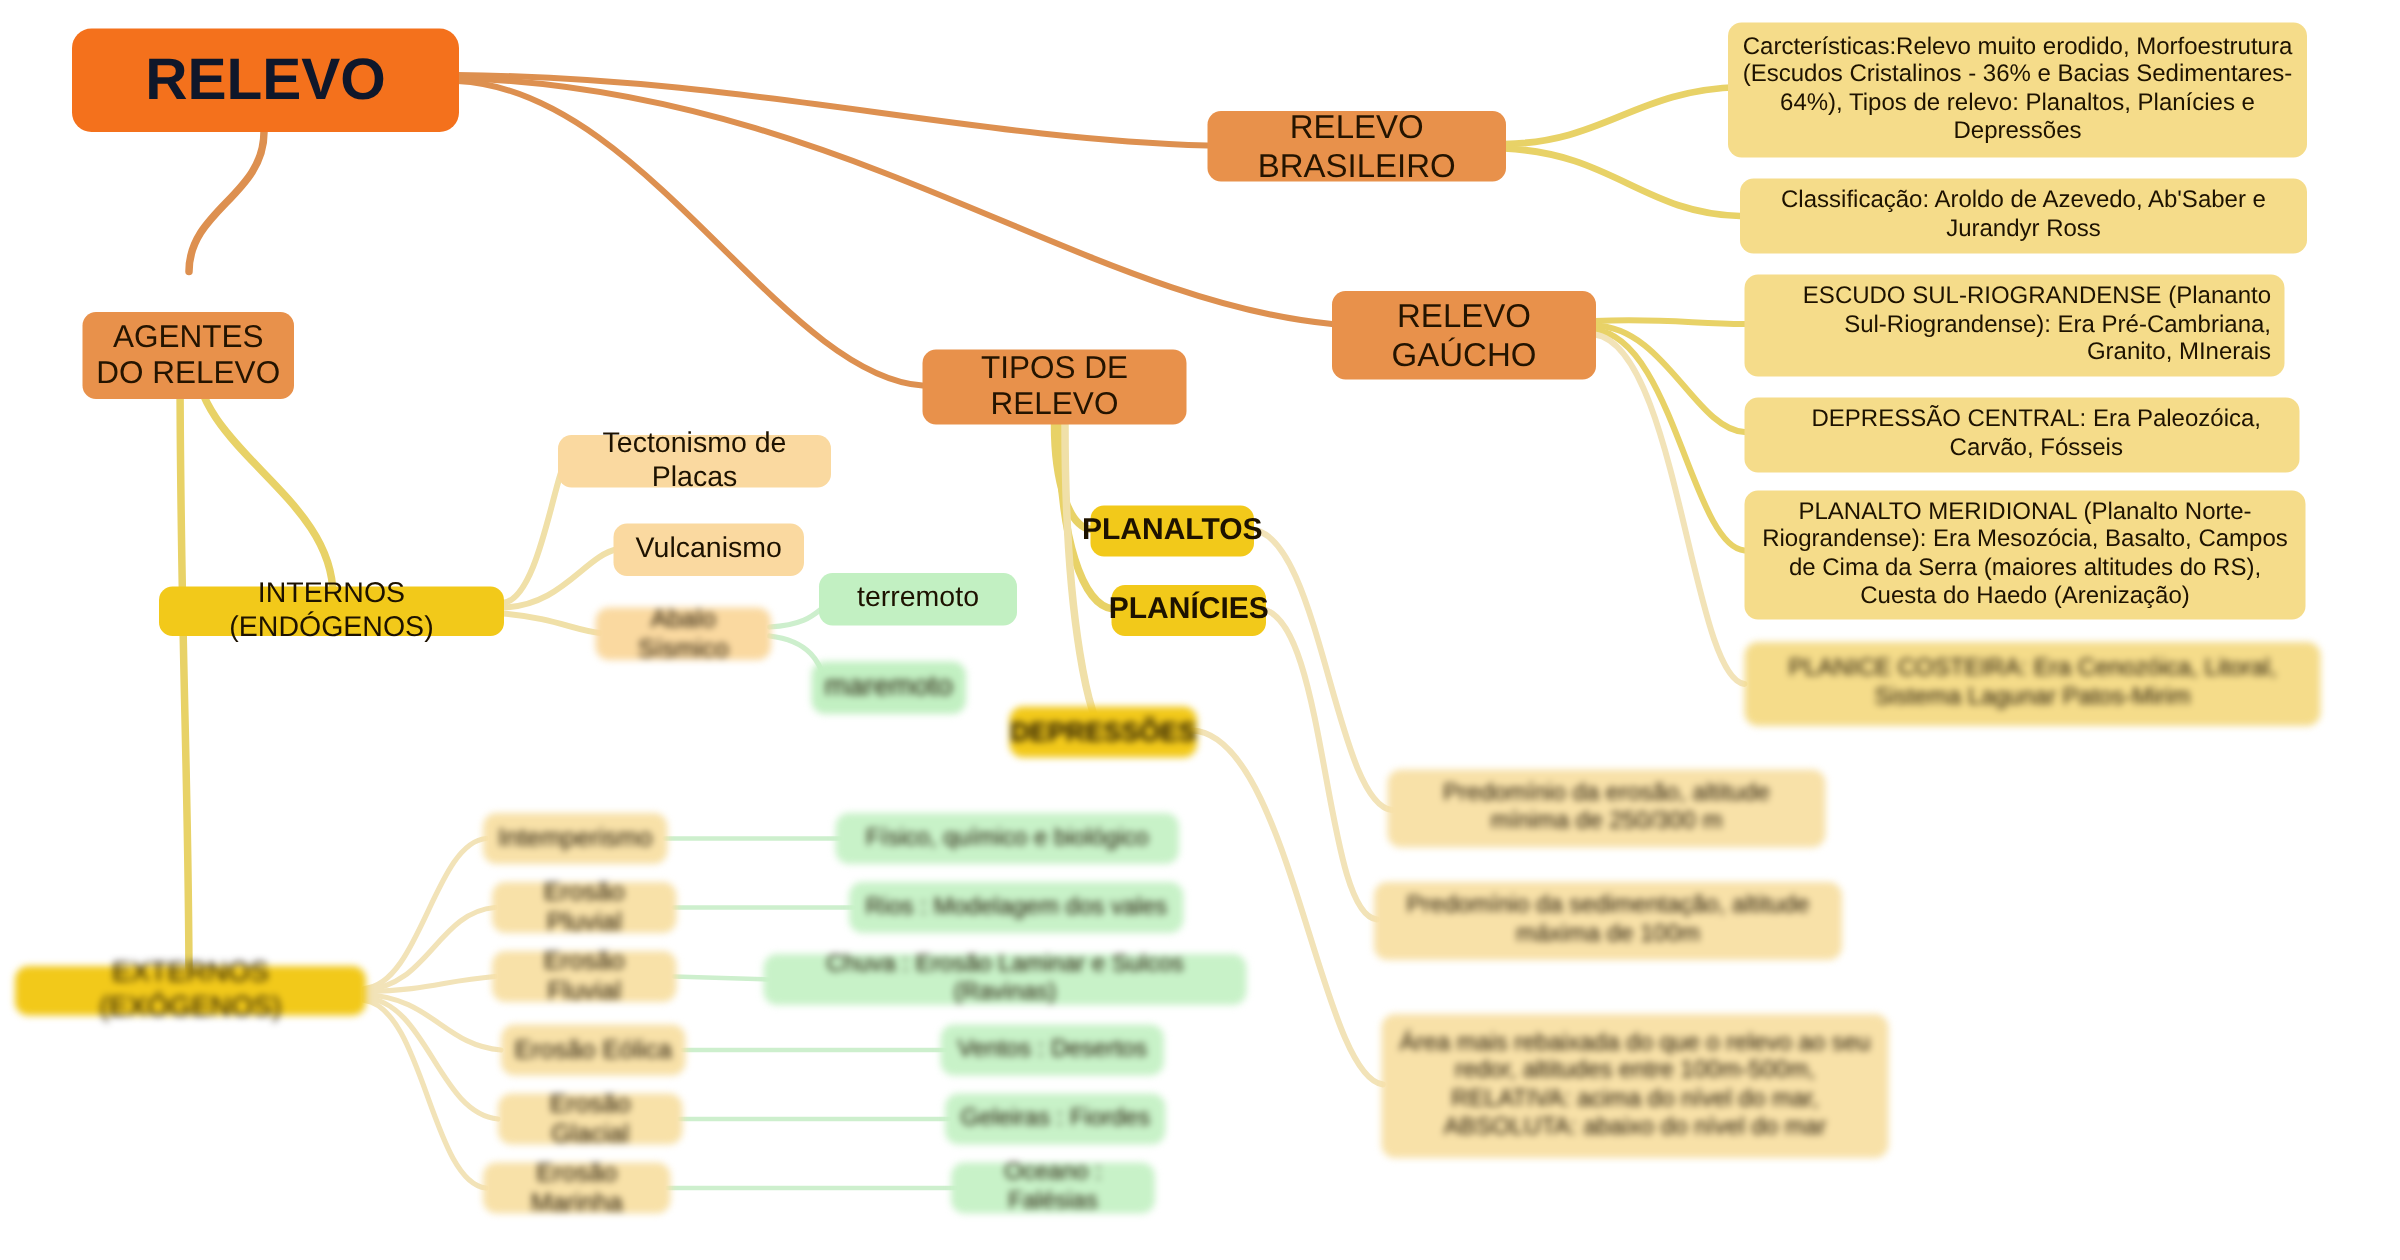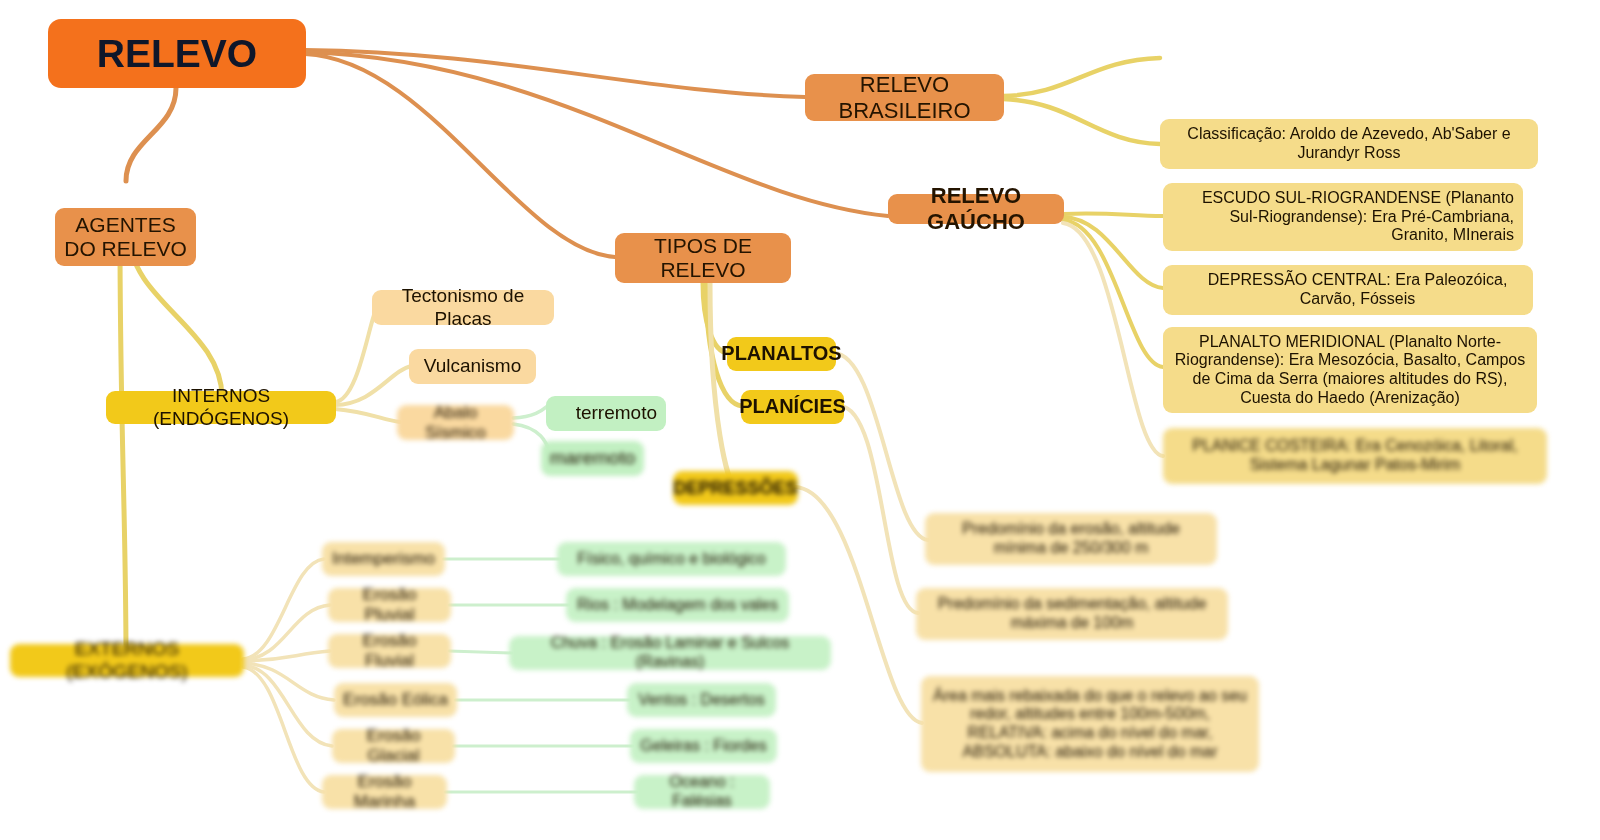--- a/index.html
+++ b/index.html
@@ -144,21 +144,21 @@
   </div>
 
   <div class="node n-branch" style="left:55px; top:180px; width:141px; height:58px;margin-top:28px;">
     <span>AGENTES DO RELEVO</span>
   </div>
 
   <div class="node n-branch" style="left:805px; top:74px; width:199px; height:47px; font-size:22px;">
     <span>RELEVO BRASILEIRO</span>
   </div>
 
-  <div class="node n-branch" style="left:888px; top:194px; width:176px; height:30px; font-size:22px;font-weight:bold;">
+  <div class="node n-branch" style="left:888px; top:194px; width:176px; height:59px; font-size:22px;">
     <span>RELEVO GAÚCHO</span>
   </div>
 
   <div class="node n-branch" style="left:615px; top:233px; width:176px; height:50px; font-size:21px;">
     <span>TIPOS DE RELEVO</span>
   </div>
 
   <div class="node n-gold-dark" style="left:106px; top:391px; width:230px; height:33px; font-size:19px; font-weight:400;">
     <span>INTERNOS (ENDÓGENOS)</span>
   </div>
@@ -172,21 +172,21 @@
   </div>
 
   <div class="node n-peach" style="left:409px; top:349px; width:127px; height:35px;">
     <span>Vulcanismo</span>
   </div>
 
   <div class="node n-peach blurred" style="left:397px; top:405px; width:117px; height:35px; font-size:17px;">
     <span>Abalo Sísmico</span>
   </div>
 
-  <div class="node n-green" style="left:546px; top:396px; width:120px; height:35px;justify-content:flex-end;">
+  <div class="node n-green" style="left:546px; top:382px; width:132px; height:35px;">
     <span>terremoto</span>
   </div>
 
   <div class="node n-green blurred" style="left:541px; top:441px; width:103px; height:35px;">
     <span>maremoto</span>
   </div>
 
   <div class="node n-cream blurred" style="left:322px; top:542px; width:123px; height:34px;">
     <span>Intemperismo</span>
   </div>
@@ -218,20 +218,23 @@
   <div class="node n-green-sm blurred" style="left:627px; top:683px; width:149px; height:34px;">
     <span>Ventos : Desertos</span>
   </div>
   <div class="node n-green-sm blurred" style="left:630px; top:729px; width:147px; height:34px;">
     <span>Geleiras : Fiordes</span>
   </div>
   <div class="node n-green-sm blurred" style="left:634px; top:775px; width:136px; height:34px;">
     <span>Oceano : Falésias</span>
   </div>
 
+  <div class="node n-pale" style="left:1152px; top:15px; width:386px; height:90px; font-size:16px;">
+    <span>Carcterísticas:Relevo muito erodido, Morfoestrutura (Escudos Cristalinos - 36% e Bacias Sedimentares- 64%), Tipos de relevo: Planaltos, Planícies e Depressões</span>
+  </div>
   <div class="node n-pale" style="left:1160px; top:119px; width:378px; height:50px; font-size:16px;">
     <span>Classificação: Aroldo de Azevedo, Ab'Saber e Jurandyr Ross</span>
   </div>
 
   <div class="node n-pale" style="left:1163px; top:183px; width:360px; height:68px; font-size:16px;text-align:right;">
     <span>ESCUDO SUL-RIOGRANDENSE (Plananto Sul-Riograndense): Era Pré-Cambriana, Granito, MInerais</span>
   </div>
   <div class="node n-pale" style="left:1163px; top:265px; width:370px; height:50px; font-size:16px;padding-left:28px;">
     <span>DEPRESSÃO CENTRAL: Era Paleozóica, Carvão, Fósseis</span>
   </div>

